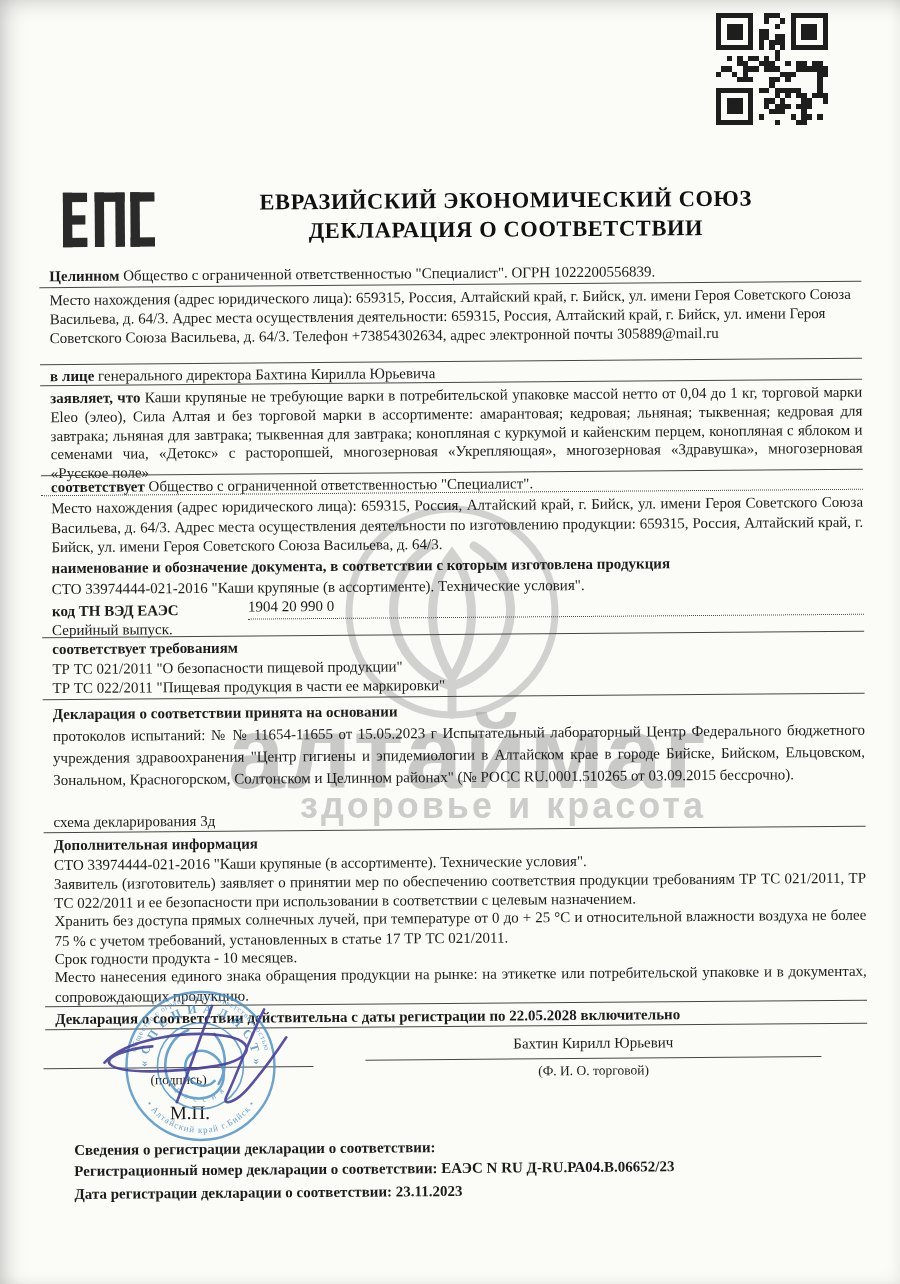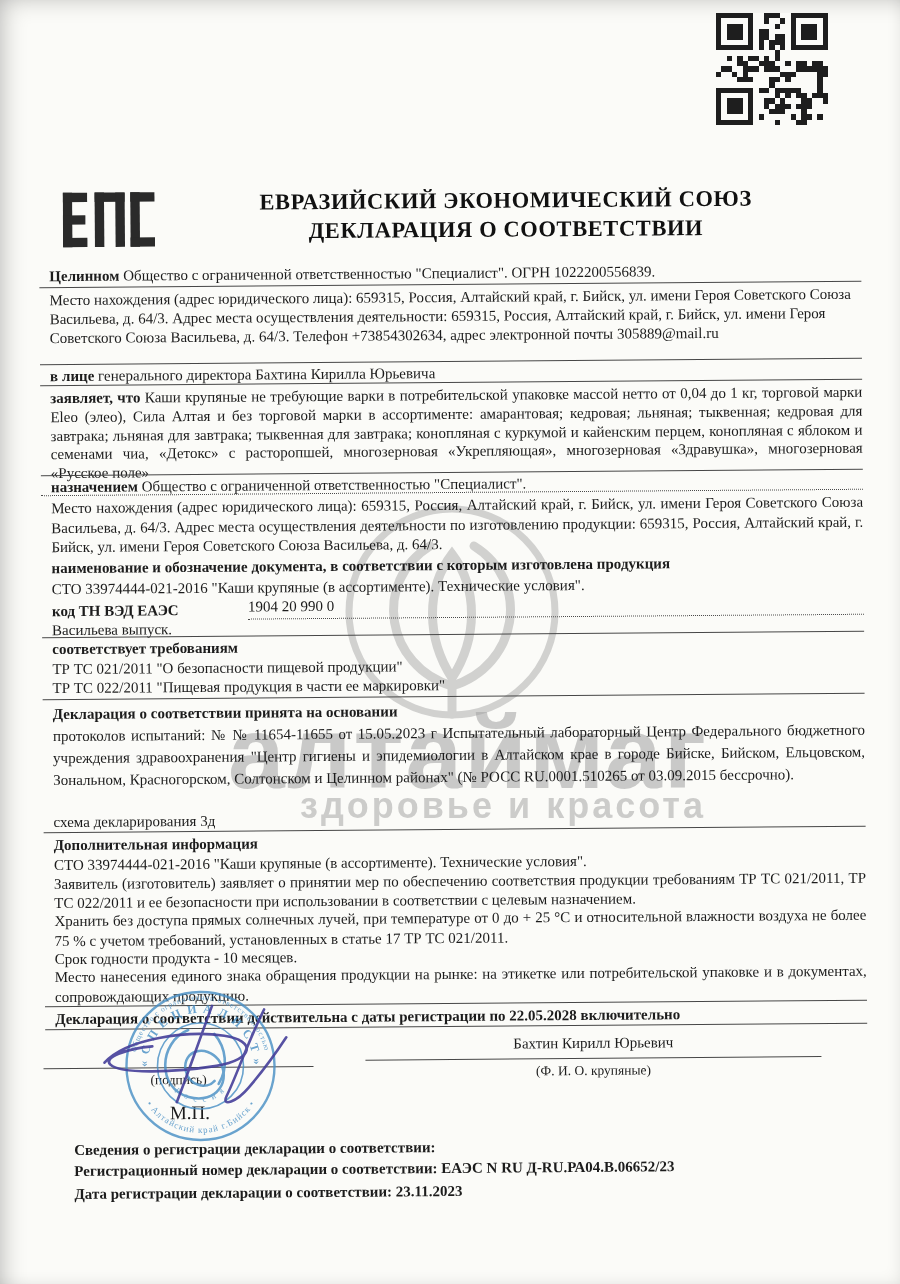--- a/index.html
+++ b/index.html
@@ -79,34 +79,34 @@
 
     <div class="blk left" style="top:288px"><span>Место нахождения (адрес юридического лица): 659315, Россия, Алтайский край, г. Бийск, ул. имени Героя Советского Союза Васильева, д. 64/3. Адрес места осуществления деятельности: 659315, Россия, Алтайский край, г. Бийск, ул. имени Героя Советского Союза Васильева, д. 64/3. Телефон +73854302634, адрес электронной почты 305889@mail.ru</span></div>
     <div class="hr" style="top:361px"></div>
 
     <div class="blk left" style="top:364px"><b>в лице</b><span> генерального директора Бахтина Кирилла Юрьевича</span></div>
     <div class="hr" style="top:382px"></div>
 
     <div class="blk" style="top:386px"><b>заявляет, что</b><span> Каши крупяные не требующие варки в потребительской упаковке массой нетто от 0,04 до 1 кг, торговой марки Eleo (элео), Сила Алтая и без торговой марки в ассортименте: амарантовая; кедровая; льняная; тыквенная; кедровая для завтрака; льняная для завтрака; тыквенная для завтрака; конопляная с куркумой и кайенским перцем, конопляная с яблоком и семенами чиа, «Детокс» с расторопшей, многозерновая «Укрепляющая», многозерновая «Здравушка», многозерновая «Русское поле»</span></div>
     <div class="hr" style="top:472px"></div>
 
-    <div class="blk left" style="top:475px"><b>назначением</b><span> Общество с ограниченной ответственностью "Специалист".</span></div>
+    <div class="blk left" style="top:475px"><b>соответствует</b><span> Общество с ограниченной ответственностью "Специалист".</span></div>
     <div class="hr dot" style="top:492px"></div>
 
     <div class="blk" style="top:496px;line-height:19.5px"><span> Место нахождения (адрес юридического лица): 659315, Россия, Алтайский край, г. Бийск, ул. имени Героя Советского Союза Васильева, д. 64/3. Адрес места осуществления деятельности по изготовлению продукции: 659315, Россия, Алтайский край, г. Бийск, ул. имени Героя Советского Союза Васильева, д. 64/3.</span></div>
 
     <div class="blk left bold" style="top:556px"><span>наименование и обозначение документа, в соответствии с которым изготовлена продукция</span></div>
     <div class="blk left" style="top:577px"><span>СТО 33974444-021-2016  "Каши крупяные (в ассортименте). Технические условия".</span></div>
 
     <div class="blk row" style="top:596px">
       <b class="tnv">код ТН ВЭД ЕАЭС</b>
       <span class="tnval">1904 20 990 0</span>
     </div>
 
-    <div class="blk left" style="top:618px"><span>Васильева выпуск.</span></div>
+    <div class="blk left" style="top:618px"><span>Серийный выпуск.</span></div>
     <div class="hr" style="top:634px"></div>
 
     <div class="blk left bold" style="top:637px"><span>соответствует требованиям</span></div>
     <div class="blk left" style="top:657px"><span>ТР ТС 021/2011 "О безопасности пищевой продукции"</span></div>
     <div class="blk left" style="top:676px"><span>ТР ТС 022/2011 "Пищевая продукция в части ее маркировки"</span></div>
     <div class="hr" style="top:696px"></div>
 
     <div class="blk left bold" style="top:702px"><span>Декларация о соответствии принята на основании</span></div>
     <div class="blk" style="top:723px;line-height:21.8px"><span>протоколов испытаний: № № 11654-11655 от 15.05.2023 г Испытательный лабораторный  Центр Федерального бюджетного учреждения здравоохранения "Центр гигиены и эпидемиологии в Алтайском крае в городе Бийске, Бийском, Ельцовском, Зональном, Красногорском, Солтонском и Целинном районах" (№ РОСС  RU.0001.510265 от 03.09.2015 бессрочно).</span></div>
     <div class="blk left" style="top:810px"><span>схема декларирования 3д</span></div>
@@ -118,21 +118,21 @@
     <div class="blk" style="top:909px;line-height:19.5px"><span>Хранить без доступа прямых солнечных лучей, при температуре от 0 до + 25 °С и относительной влажности воздуха не более 75 % с учетом требований, установленных в статье 17 ТР ТС 021/2011.</span></div>
     <div class="blk left" style="top:947px"><span>Срок годности продукта - 10 месяцев.</span></div>
     <div class="blk" style="top:965px;line-height:19.5px"><span>Место нанесения единого знака обращения продукции на рынке: на этикетке или потребительской упаковке и в документах, сопровождающих продукцию.</span></div>
     <div class="hr" style="top:1003px"></div>
 
     <div class="blk left bold" style="top:1007px"><span>Декларация о соответствии  действительна с даты регистрации по 22.05.2028 включительно</span></div>
     <div class="hr" style="top:1026px"></div>
 
     <div class="small center" style="left:420px;top:1036px;width:340px;font-size:15px"><span>Бахтин Кирилл Юрьевич</span></div>
     <div class="sigline" style="left:362px;top:1059px;width:456px"></div>
-    <div class="small center" style="left:420px;top:1064px;width:340px"><span>(Ф. И. О. крупяные)</span></div>
+    <div class="small center" style="left:420px;top:1064px;width:340px"><span>(Ф. И. О. торговой)</span></div>
 
     <div class="sigline" style="left:40px;top:1065px;width:270px"></div>
     <div class="small center" style="left:40px;top:1070px;width:270px"><span>(подпись)</span></div>
     <div class="small" style="left:166px;top:1100px;font-size:19px"><span>М.П.</span></div>
 
     <svg class="stamp" width="224" height="224" viewBox="0 0 224 224">
       <defs>
         <path id="arcA" d="M54,143.5 A66,66 0 1 1 170,143.5"></path>
         <path id="arcB" d="M66,138 A53,53 0 1 1 158,138"></path>
         <path id="arcC" d="M47,114 A65,65 0 0 0 177,114"></path>

